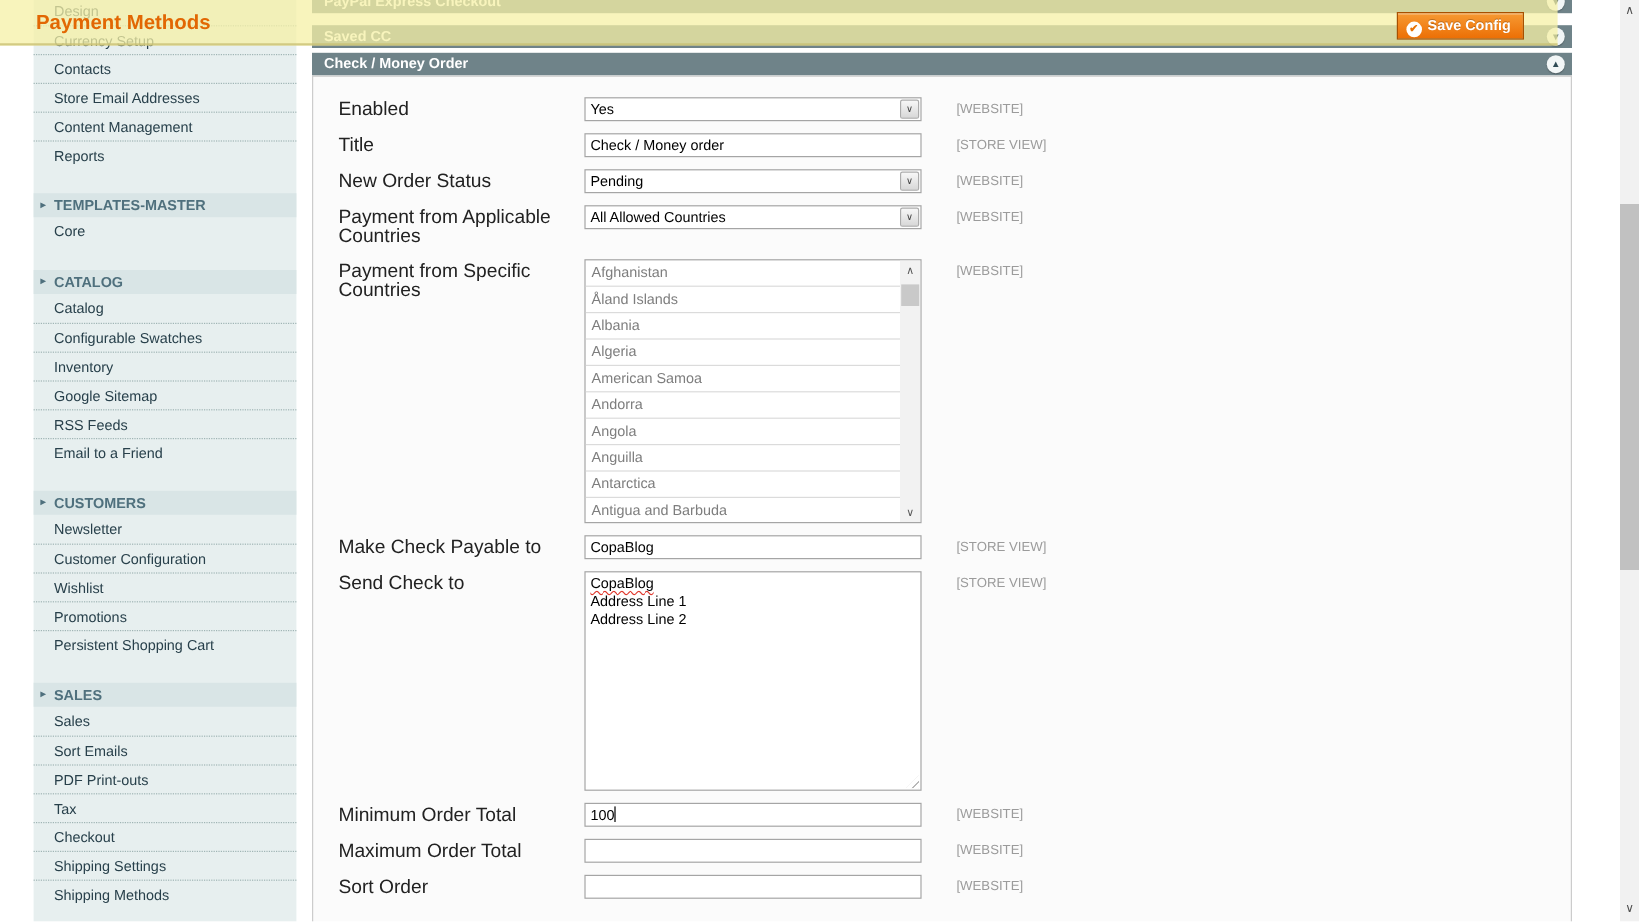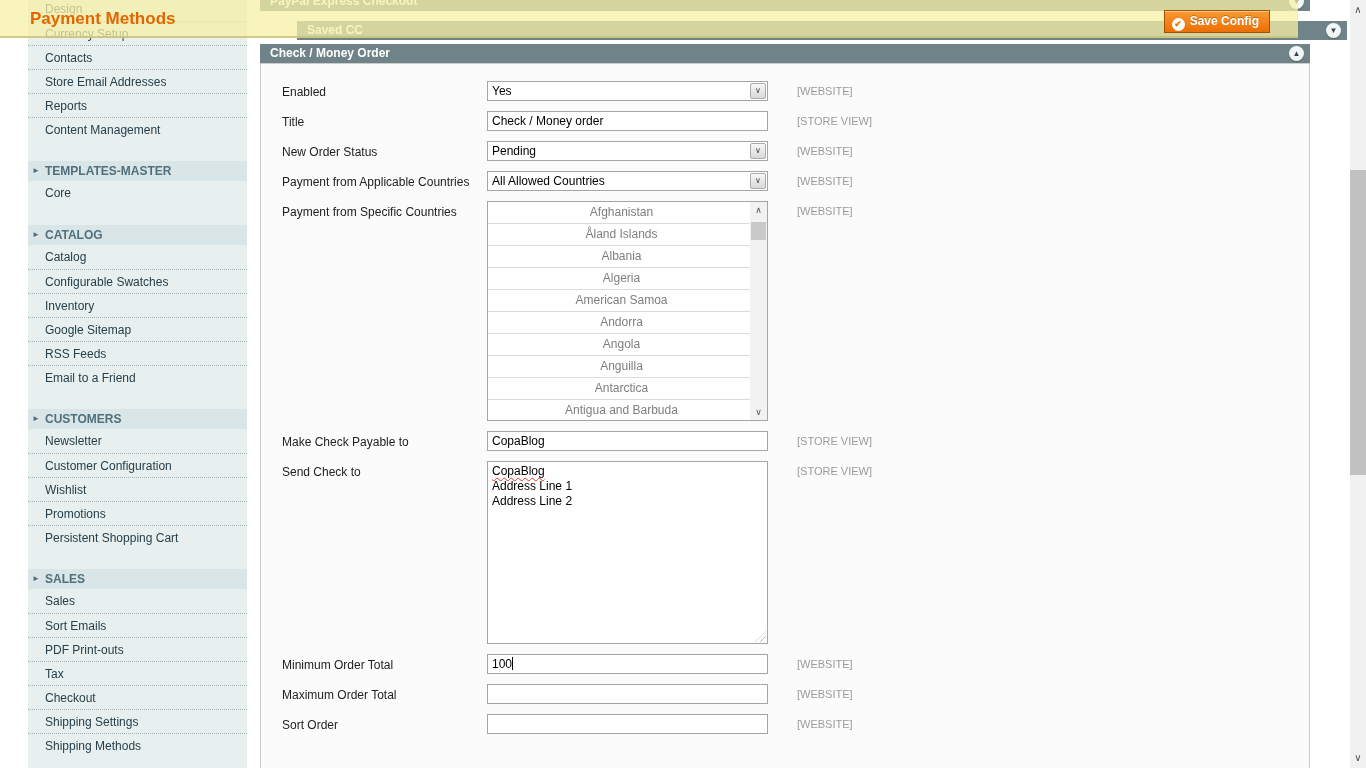--- a/index.html
+++ b/index.html
@@ -24,50 +24,50 @@
   
   #main { position:absolute; left:260px; top:0; width:1050px; height:768px; z-index:1; }
   .ee-bar { position:absolute; left:0; width:1050px; height:19px; background:#6F8389;
             color:#fff; font-weight:bold; font-size:12px; line-height:19px;
             padding-left:10px; cursor:pointer; }
   .collapse-btn { position:absolute; right:6px; top:2px; width:15px; height:15px;
                   border-radius:50%; background:#F2F6F7; text-align:center;
                   line-height:16px; font-size:8px; color:#2E4A55;
                   box-shadow:0 1px 1px rgba(0,0,0,.25); cursor:pointer; }
   #bar-paypal { top:-8px; }
-  #bar-savedcc { top:21px;margin-left:37px; }
+  #bar-savedcc { top:21px; }
   #bar-check { top:44px; }
 
   .fieldset { position:absolute; left:0; top:63px; width:1050px; height:705px;
               background:#FBFBFB; border:1px solid #CCCCCC; border-bottom:none;
               padding:17px 0 0 21px; overflow:hidden; }
 
   .form-row { display:flex; margin-bottom:10px; }
-  .f-label { width:205px; font-size:12px; color:#222; line-height:16px; padding-top:3px; }
+  .f-label { width:205px; font-size:16px; color:#222; line-height:16px; padding-top:3px; }
   .f-control { width:281px; position:relative; }
   .f-scope { margin-left:29px; font-size:11px; color:#9B9B9B; padding-top:4px;
              white-space:nowrap; }
 
   .finput, .fselect { position:relative; width:281px; height:20px;
                       border:1px solid #A5A5A5; background:#fff; font-size:12px;
                       line-height:18px; color:#000; }
   .finput .val, .fselect .val { display:block; padding-left:4px; white-space:pre;
                                 overflow:hidden; }
   .selbtn { position:absolute; top:1px; right:1px; width:16px; height:16px;
             background:linear-gradient(#F7F7F7,#D8D8D8); border:1px solid #ABABAB;
             border-radius:2px; text-align:center; line-height:14px; font-size:8px;
             color:#444; cursor:pointer; }
   .caret { display:inline-block; width:1px; height:13px; background:#000;
            vertical-align:-2px; }
 
   .fmulti { position:relative; width:281px; height:220px; border:1px solid #A5A5A5;
             background:#fff; overflow:hidden; }
   .fmulti .opts { position:absolute; left:0; top:0; right:17px; }
   .opt { height:22px; line-height:21px; padding-left:5px; font-size:12px; color:#7E7E7E;
-         border-bottom:1px solid #DBDBDB; cursor:pointer; white-space:nowrap;text-align:center; }
+         border-bottom:1px solid #DBDBDB; cursor:pointer; white-space:nowrap; }
   .msb { position:absolute; right:0; top:0; width:17px; height:218px; background:#F2F2F2; }
   .msb-up, .msb-down { position:absolute; left:0; width:17px; height:16px;
                        text-align:center; font-size:9px; color:#555; line-height:16px;
                        cursor:pointer; }
   .msb-up { top:0; } .msb-down { bottom:0; }
   .msb-thumb { position:absolute; left:1px; top:20px; width:15px; height:18px;
                background:#C9C9C9; cursor:pointer; }
 
   .ftextarea { position:relative; width:281px; height:183px; border:1px solid #A5A5A5;
                background:#fff; padding:2px 4px; font-size:12px; line-height:15px;
@@ -112,22 +112,22 @@
 <div id="stage">
 
   <div id="sidebar-bg"></div>
   <div id="sidebar">
       <div class="side-section">
         <ul class="side-list">
           <li class="side-item">Design</li>
           <li class="side-item">Currency Setup</li>
           <li class="side-item">Contacts</li>
           <li class="side-item">Store Email Addresses</li>
+          <li class="side-item">Content Management</li>
           <li class="side-item">Reports</li>
-          <li class="side-item">Content Management</li>
         </ul>
       </div>
       <div class="side-section">
         <div class="side-header"><span class="arrow">►</span><span>TEMPLATES-MASTER</span></div>
         <ul class="side-list">
           <li class="side-item">Core</li>
         </ul>
       </div>
       <div class="side-section">
         <div class="side-header"><span class="arrow">►</span><span>CATALOG</span></div>

